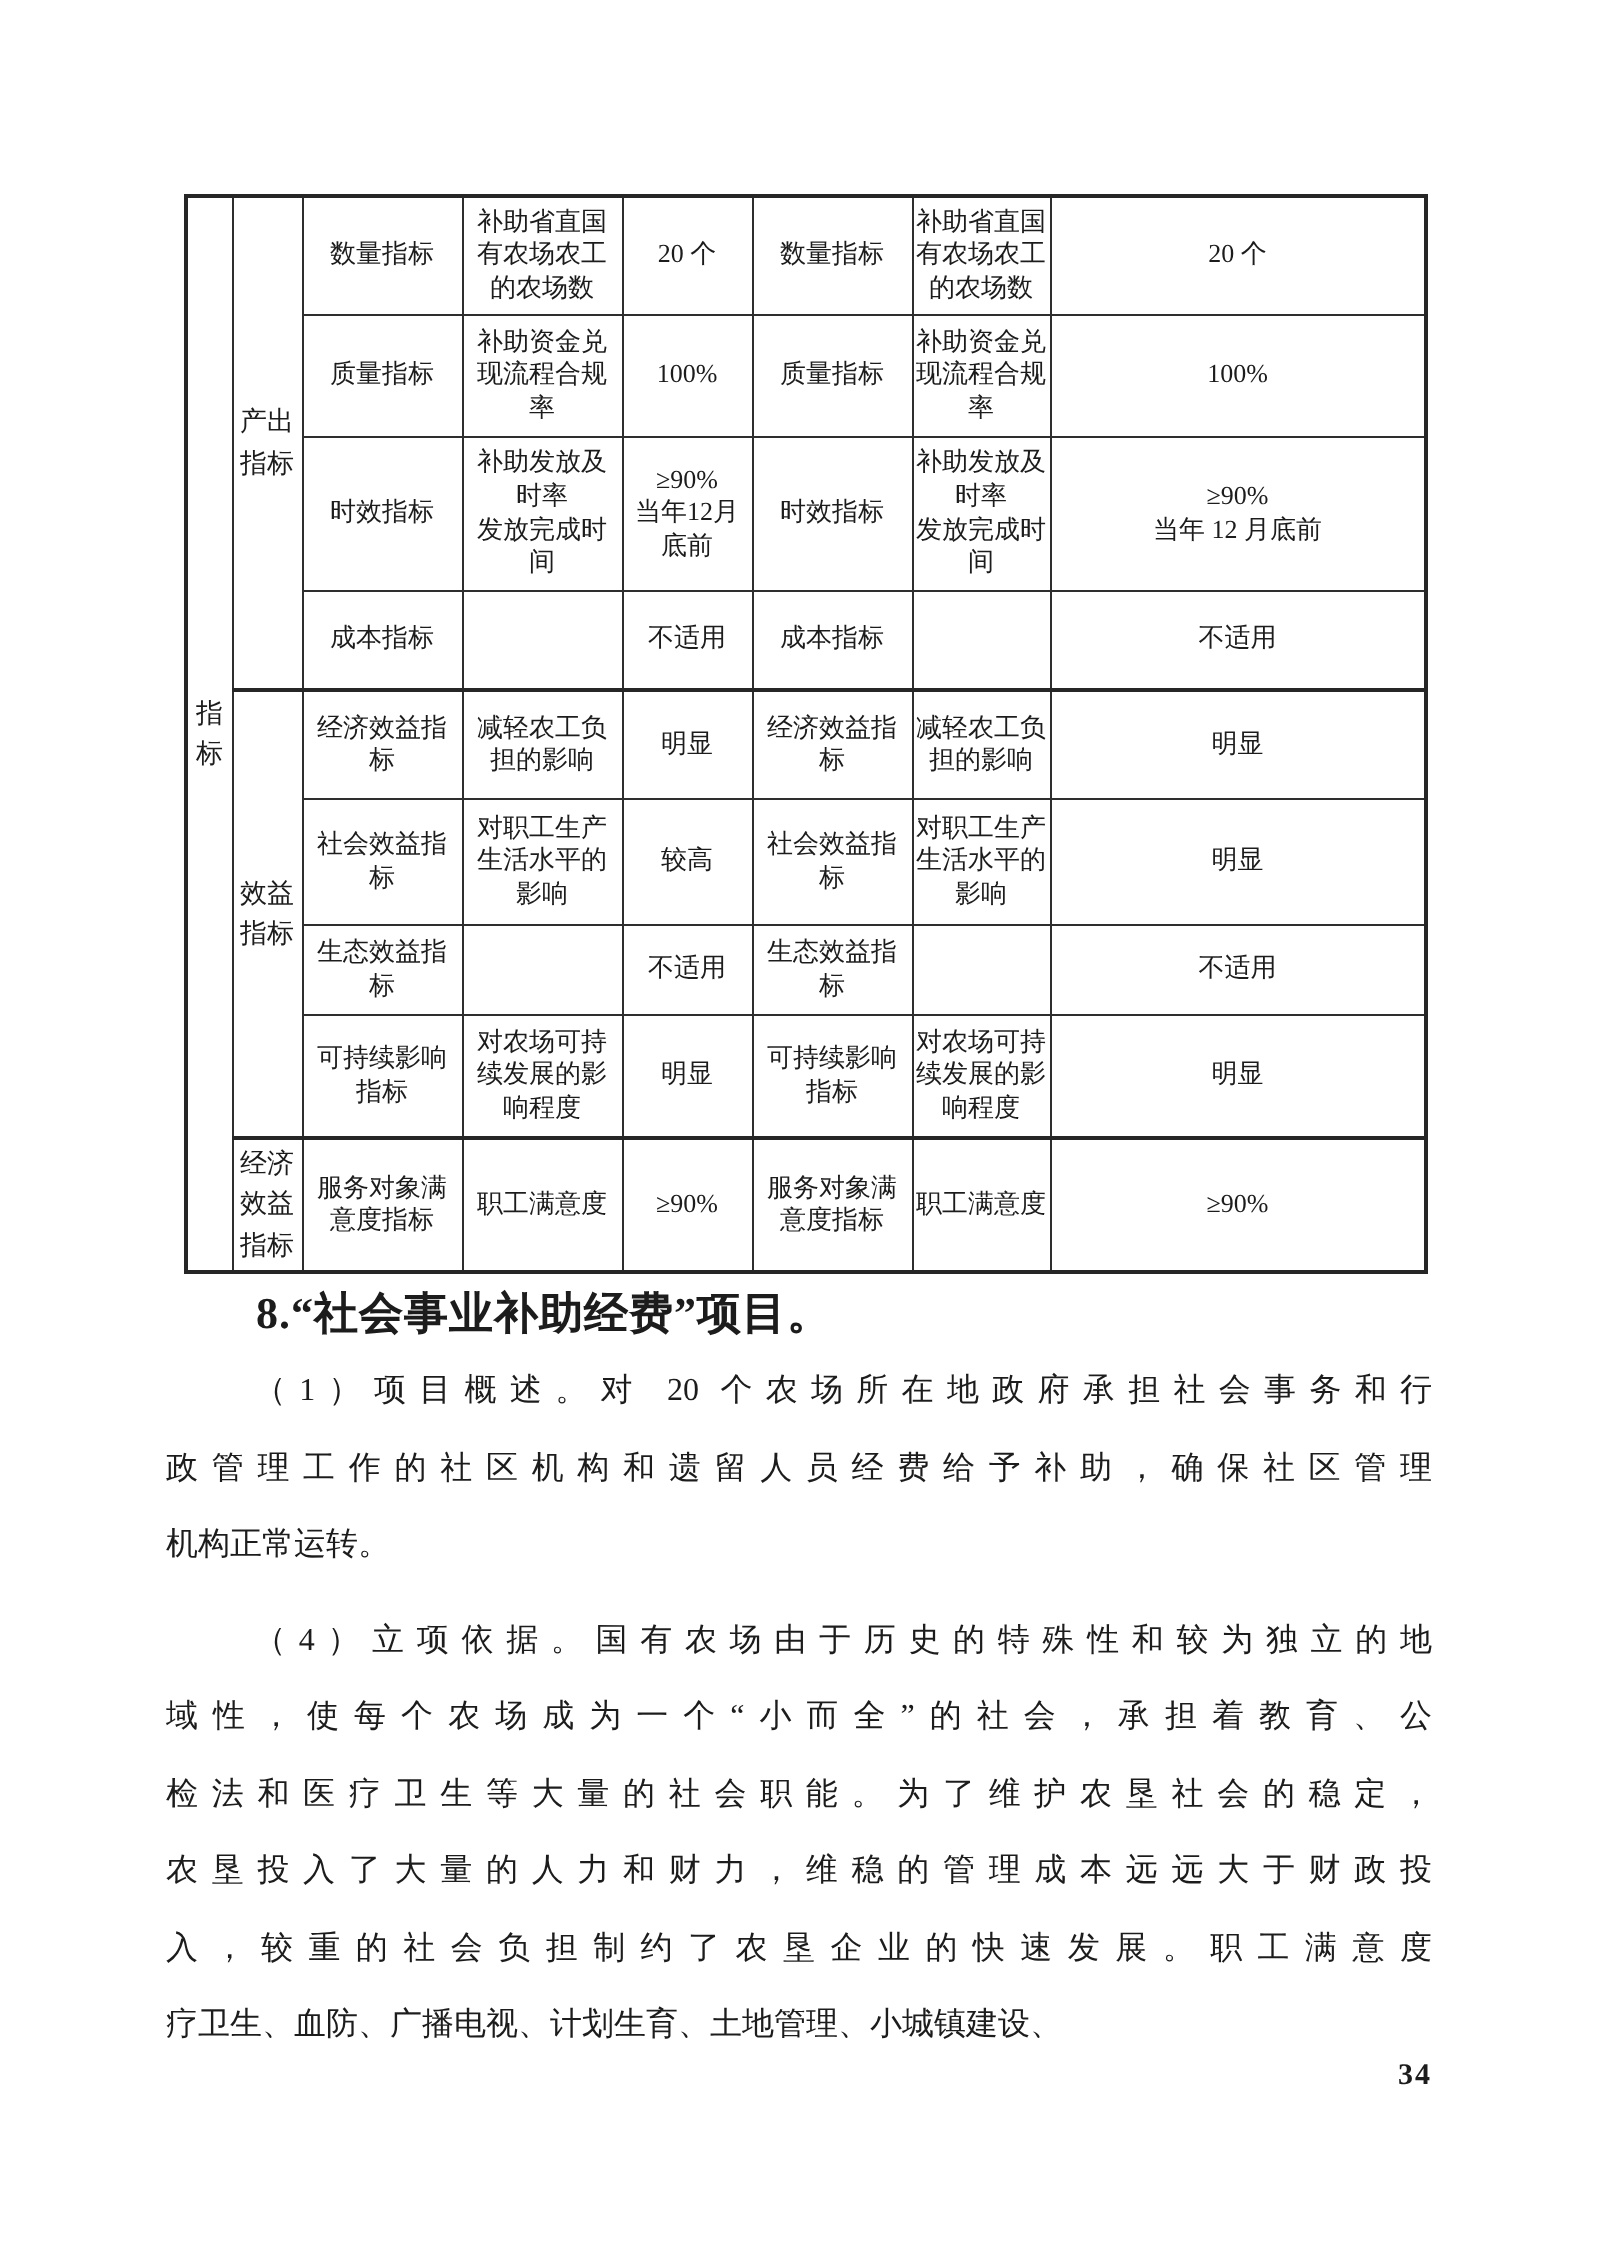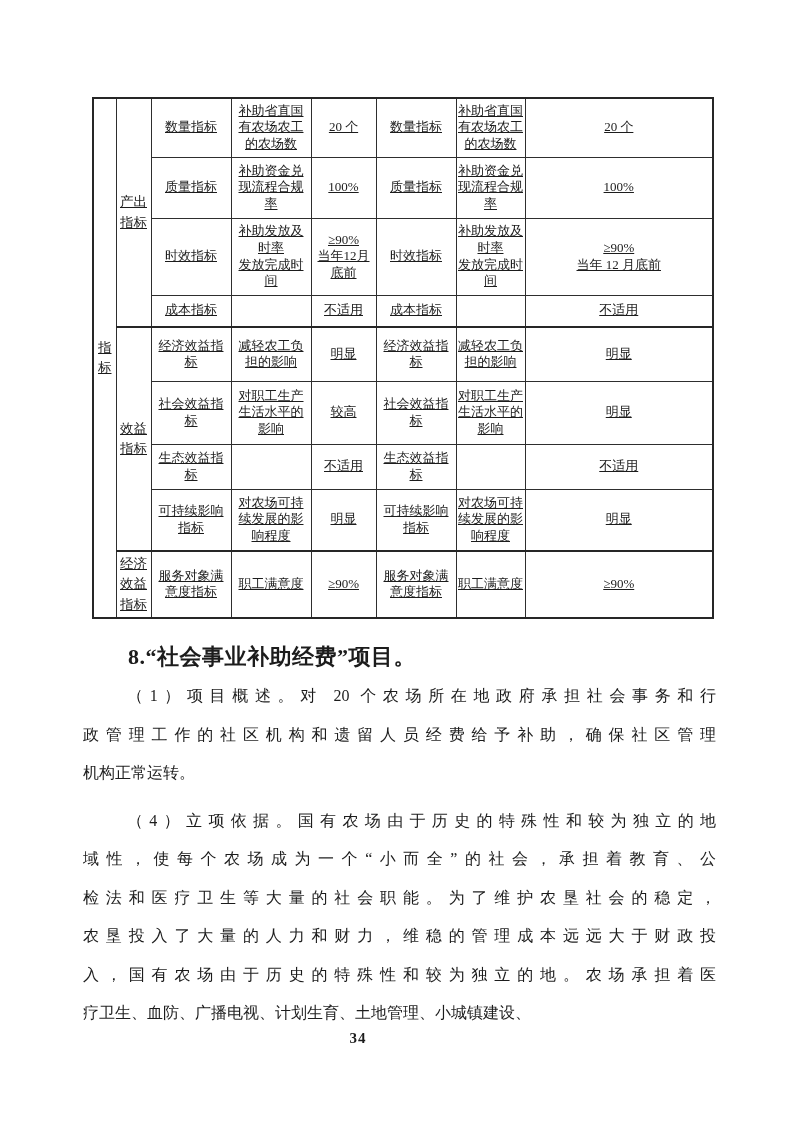--- a/index.html
+++ b/index.html
@@ -33,21 +33,20 @@
     font-size: 13px;
     line-height: 1.28;
   }
   table.indicator-table td {
     border: 1px solid #2e2e2e;
     padding: 2px 1px;
     text-align: center;
     vertical-align: middle;
     word-break: break-all;
     overflow: hidden;
-    text-decoration: underline;
   }
   td.row-header-cell {
     vertical-align: top;
     padding-top: 5px;
     font-size: 13.5px;
     line-height: 1.5;
   }
   td.section-label-cell {
     font-size: 13.5px;
     line-height: 1.5;
@@ -95,21 +94,21 @@
   }
   .body-line.last {
     text-align-last: left;
   }
 
   .page-number {
     position: absolute;
     left: 0;
     top: 1030px;
     width: 716px;
-    text-align: center;
+    text-align: right;
     font-size: 15px;
     font-weight: bold;
     letter-spacing: 1px;
   }
 </style>
 </head>
 <body>
 
 <div class="page">
 
@@ -148,21 +147,21 @@
           <td class="desc-cell">补助发放及时率
 发放完成时间</td>
           <td class="value-cell">≥90%
 当年12月底前</td>
           <td class="name-cell">时效指标</td>
           <td class="desc-cell">补助发放及时率
 发放完成时间</td>
           <td class="value-cell">≥90%
 当年 12 月底前</td>
         </tr>
-        <tr style="height: 32px;">
+        <tr style="height: 50px;">
           <td class="name-cell">成本指标</td>
           <td class="desc-cell"></td>
           <td class="value-cell">不适用</td>
           <td class="name-cell">成本指标</td>
           <td class="desc-cell"></td>
           <td class="value-cell">不适用</td>
         </tr>
         <tr class="section-start" style="height: 54px;">
           <td class="section-label-cell" rowspan="4">效益指标</td>
           <td class="name-cell">经济效益指标</td>
@@ -214,21 +213,21 @@
         <div class="para">
           <div class="body-line first">（1）项目概述。对 20 个农场所在地政府承担社会事务和行</div>
           <div class="body-line">政管理工作的社区机构和遗留人员经费给予补助，确保社区管理</div>
           <div class="body-line last">机构正常运转。</div>
         </div>
         <div class="para">
           <div class="body-line first">（4）立项依据。国有农场由于历史的特殊性和较为独立的地</div>
           <div class="body-line">域性，使每个农场成为一个“小而全”的社会，承担着教育、公</div>
           <div class="body-line">检法和医疗卫生等大量的社会职能。为了维护农垦社会的稳定，</div>
           <div class="body-line">农垦投入了大量的人力和财力，维稳的管理成本远远大于财政投</div>
-          <div class="body-line">入，国有农场由于历史的特殊性和较为独立的地。农场承担着医</div>
+          <div class="body-line">入，较重的社会负担制约了农垦企业的快速发展。职工满意度</div>
           <div class="body-line last">疗卫生、血防、广播电视、计划生育、土地管理、小城镇建设、</div>
         </div>
       </div>
   </div>
 
   <div class="page-number">34</div>
 
 </div>
 
 </body></html>

